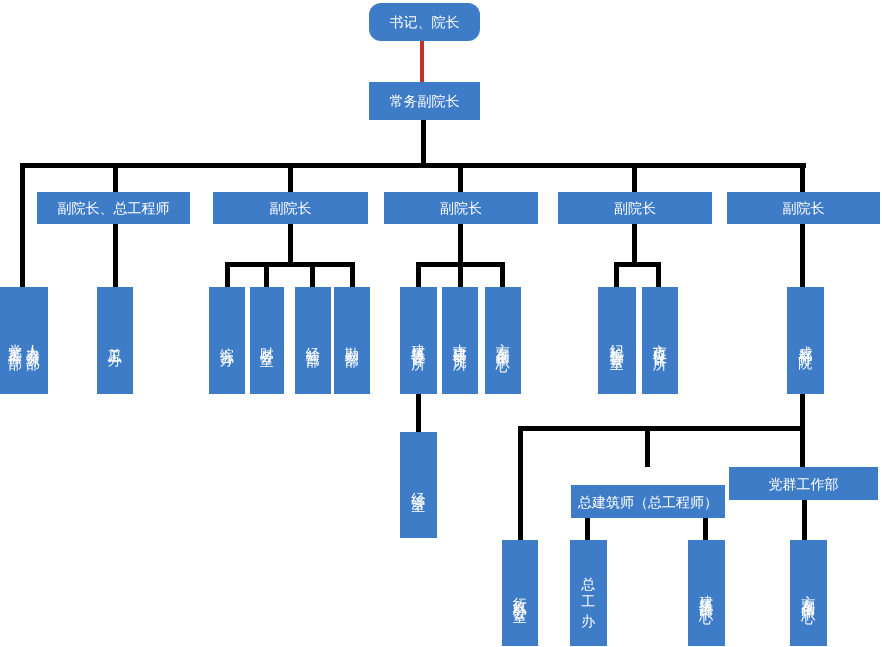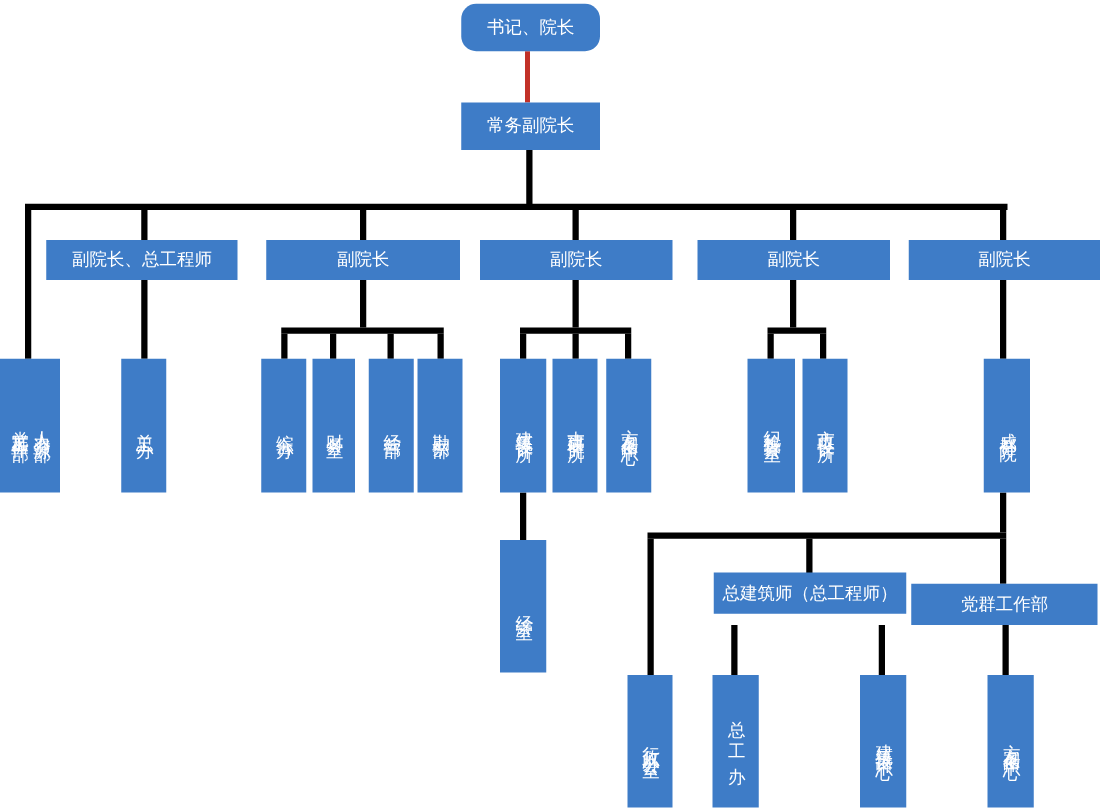--- a/index.html
+++ b/index.html
@@ -146,21 +146,21 @@
     <span>市政设计所</span>
   </div>
   <div class="box vbox" style="left:787px; top:287px; width:37px; height:107px;">
     <span>成都分院</span>
   </div>
 
   <div class="box vbox" style="left:400px; top:432px; width:37px; height:106px;">
     <span>经济室</span>
   </div>
 
-  <div class="box" style="left:571px; top:458px; width:154px; height:33px;">
+  <div class="box" style="left:571px; top:485px; width:154px; height:33px;">
     <span>总建筑师（总工程师）</span>
   </div>
   <div class="box" style="left:729px; top:467px; width:149px; height:33px;">
     <span>党群工作部</span>
   </div>
 
   <div class="box vbox" style="left:502px; top:540px; width:36px; height:106px;">
     <span>行政办公室</span>
   </div>
   <div class="box vbox spaced-lg" style="left:570px; top:540px; width:37px; height:106px;">

